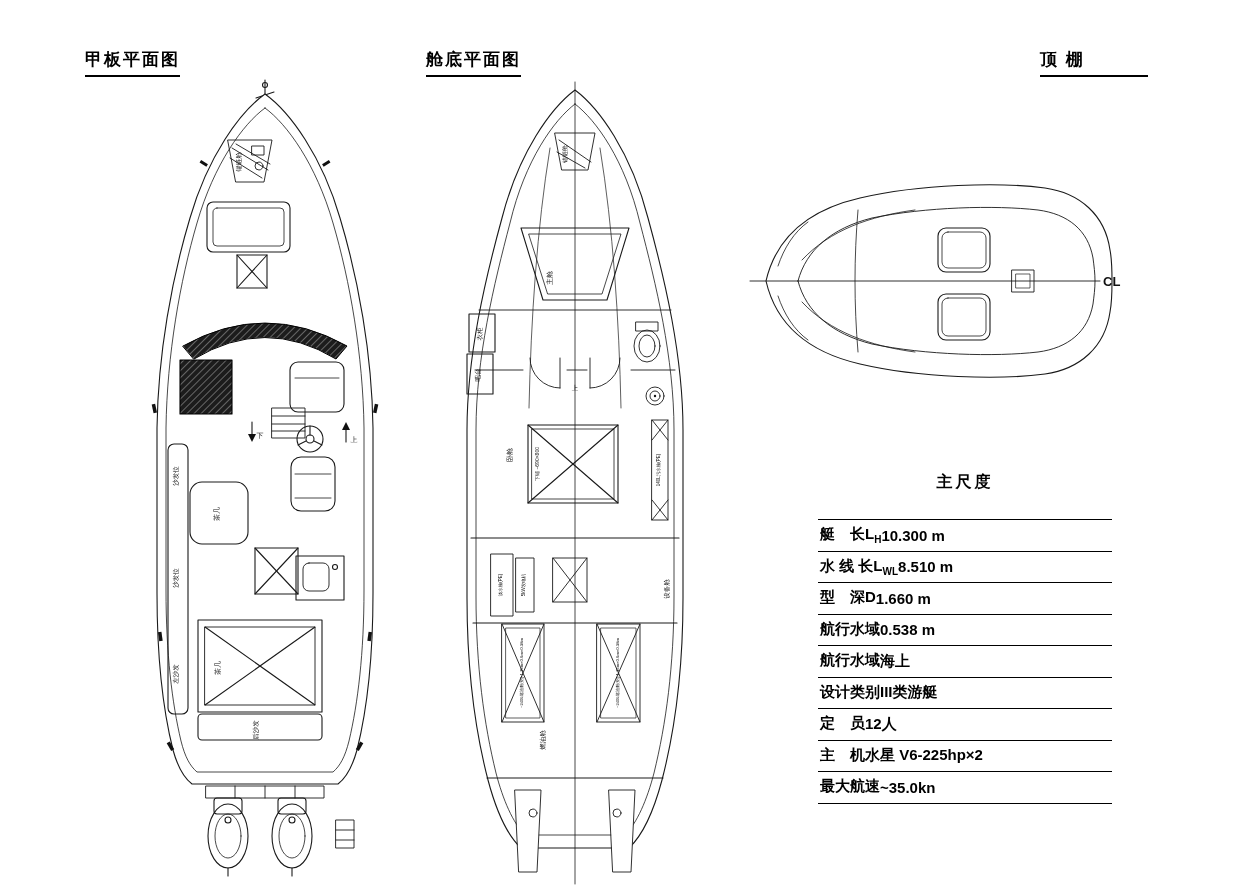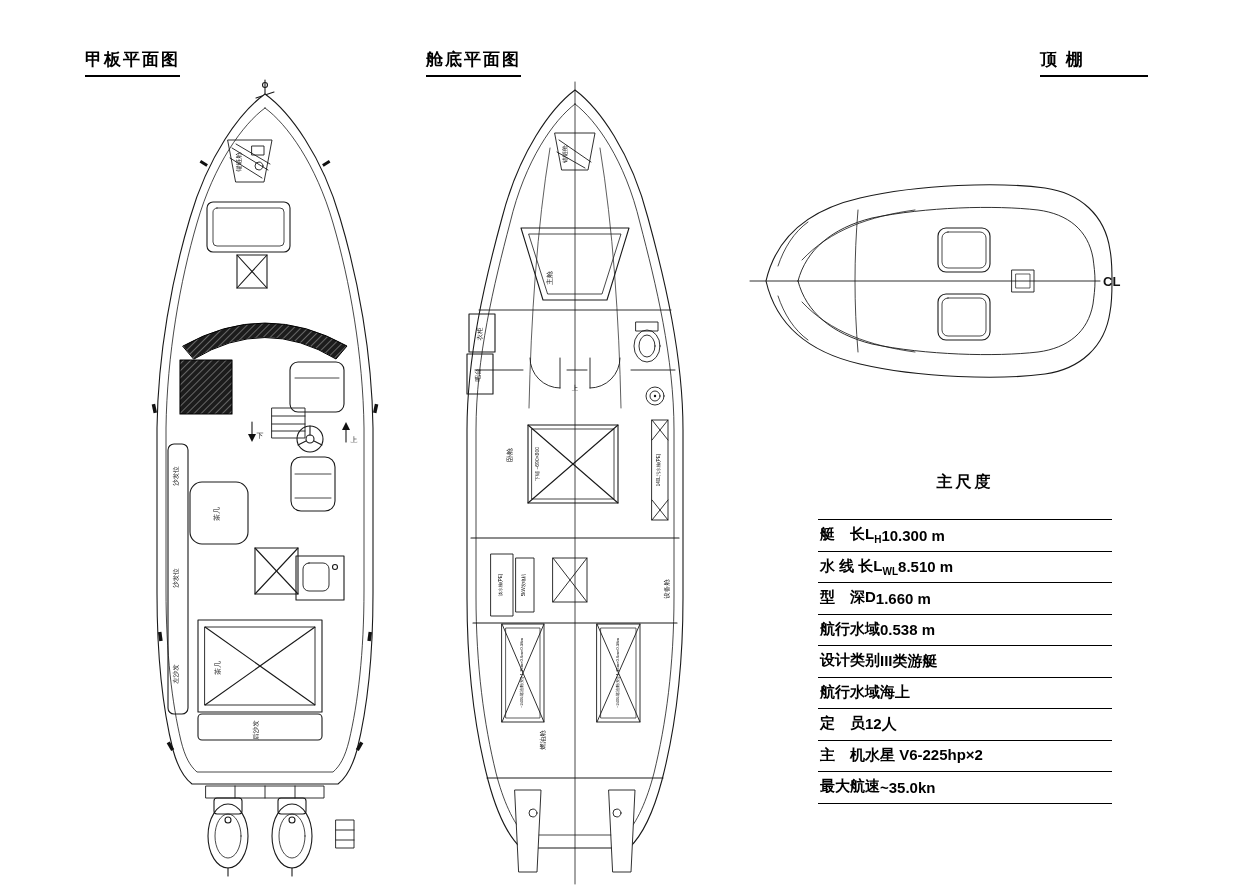--- a/index.html
+++ b/index.html
@@ -329,28 +329,28 @@
     </div>
     <div class="spec-row">
       <span class="spec-label"><span>型　深D</span><sub></sub></span>
       <span class="spec-value">1.660 m</span>
     </div>
     <div class="spec-row">
       <span class="spec-label"><span>航行水域</span><sub></sub></span>
       <span class="spec-value">0.538 m</span>
     </div>
     <div class="spec-row">
+      <span class="spec-label"><span>航行水域</span><sub></sub></span>
+      <span class="spec-value">海上</span>
+    </div>
+    <div class="spec-row">
       <span class="spec-label"><span>设计类别</span><sub></sub></span>
       <span class="spec-value">III类游艇</span>
     </div>
     <div class="spec-row">
-      <span class="spec-label"><span>航行水域</span><sub></sub></span>
-      <span class="spec-value">海上</span>
-    </div>
-    <div class="spec-row">
       <span class="spec-label"><span>定　员</span><sub></sub></span>
       <span class="spec-value">12人</span>
     </div>
     <div class="spec-row">
       <span class="spec-label"><span>主　机</span><sub></sub></span>
       <span class="spec-value">水星 V6-225hp×2</span>
     </div>
     <div class="spec-row">
       <span class="spec-label"><span>最大航速</span><sub></sub></span>
       <span class="spec-value">~35.0kn</span>

